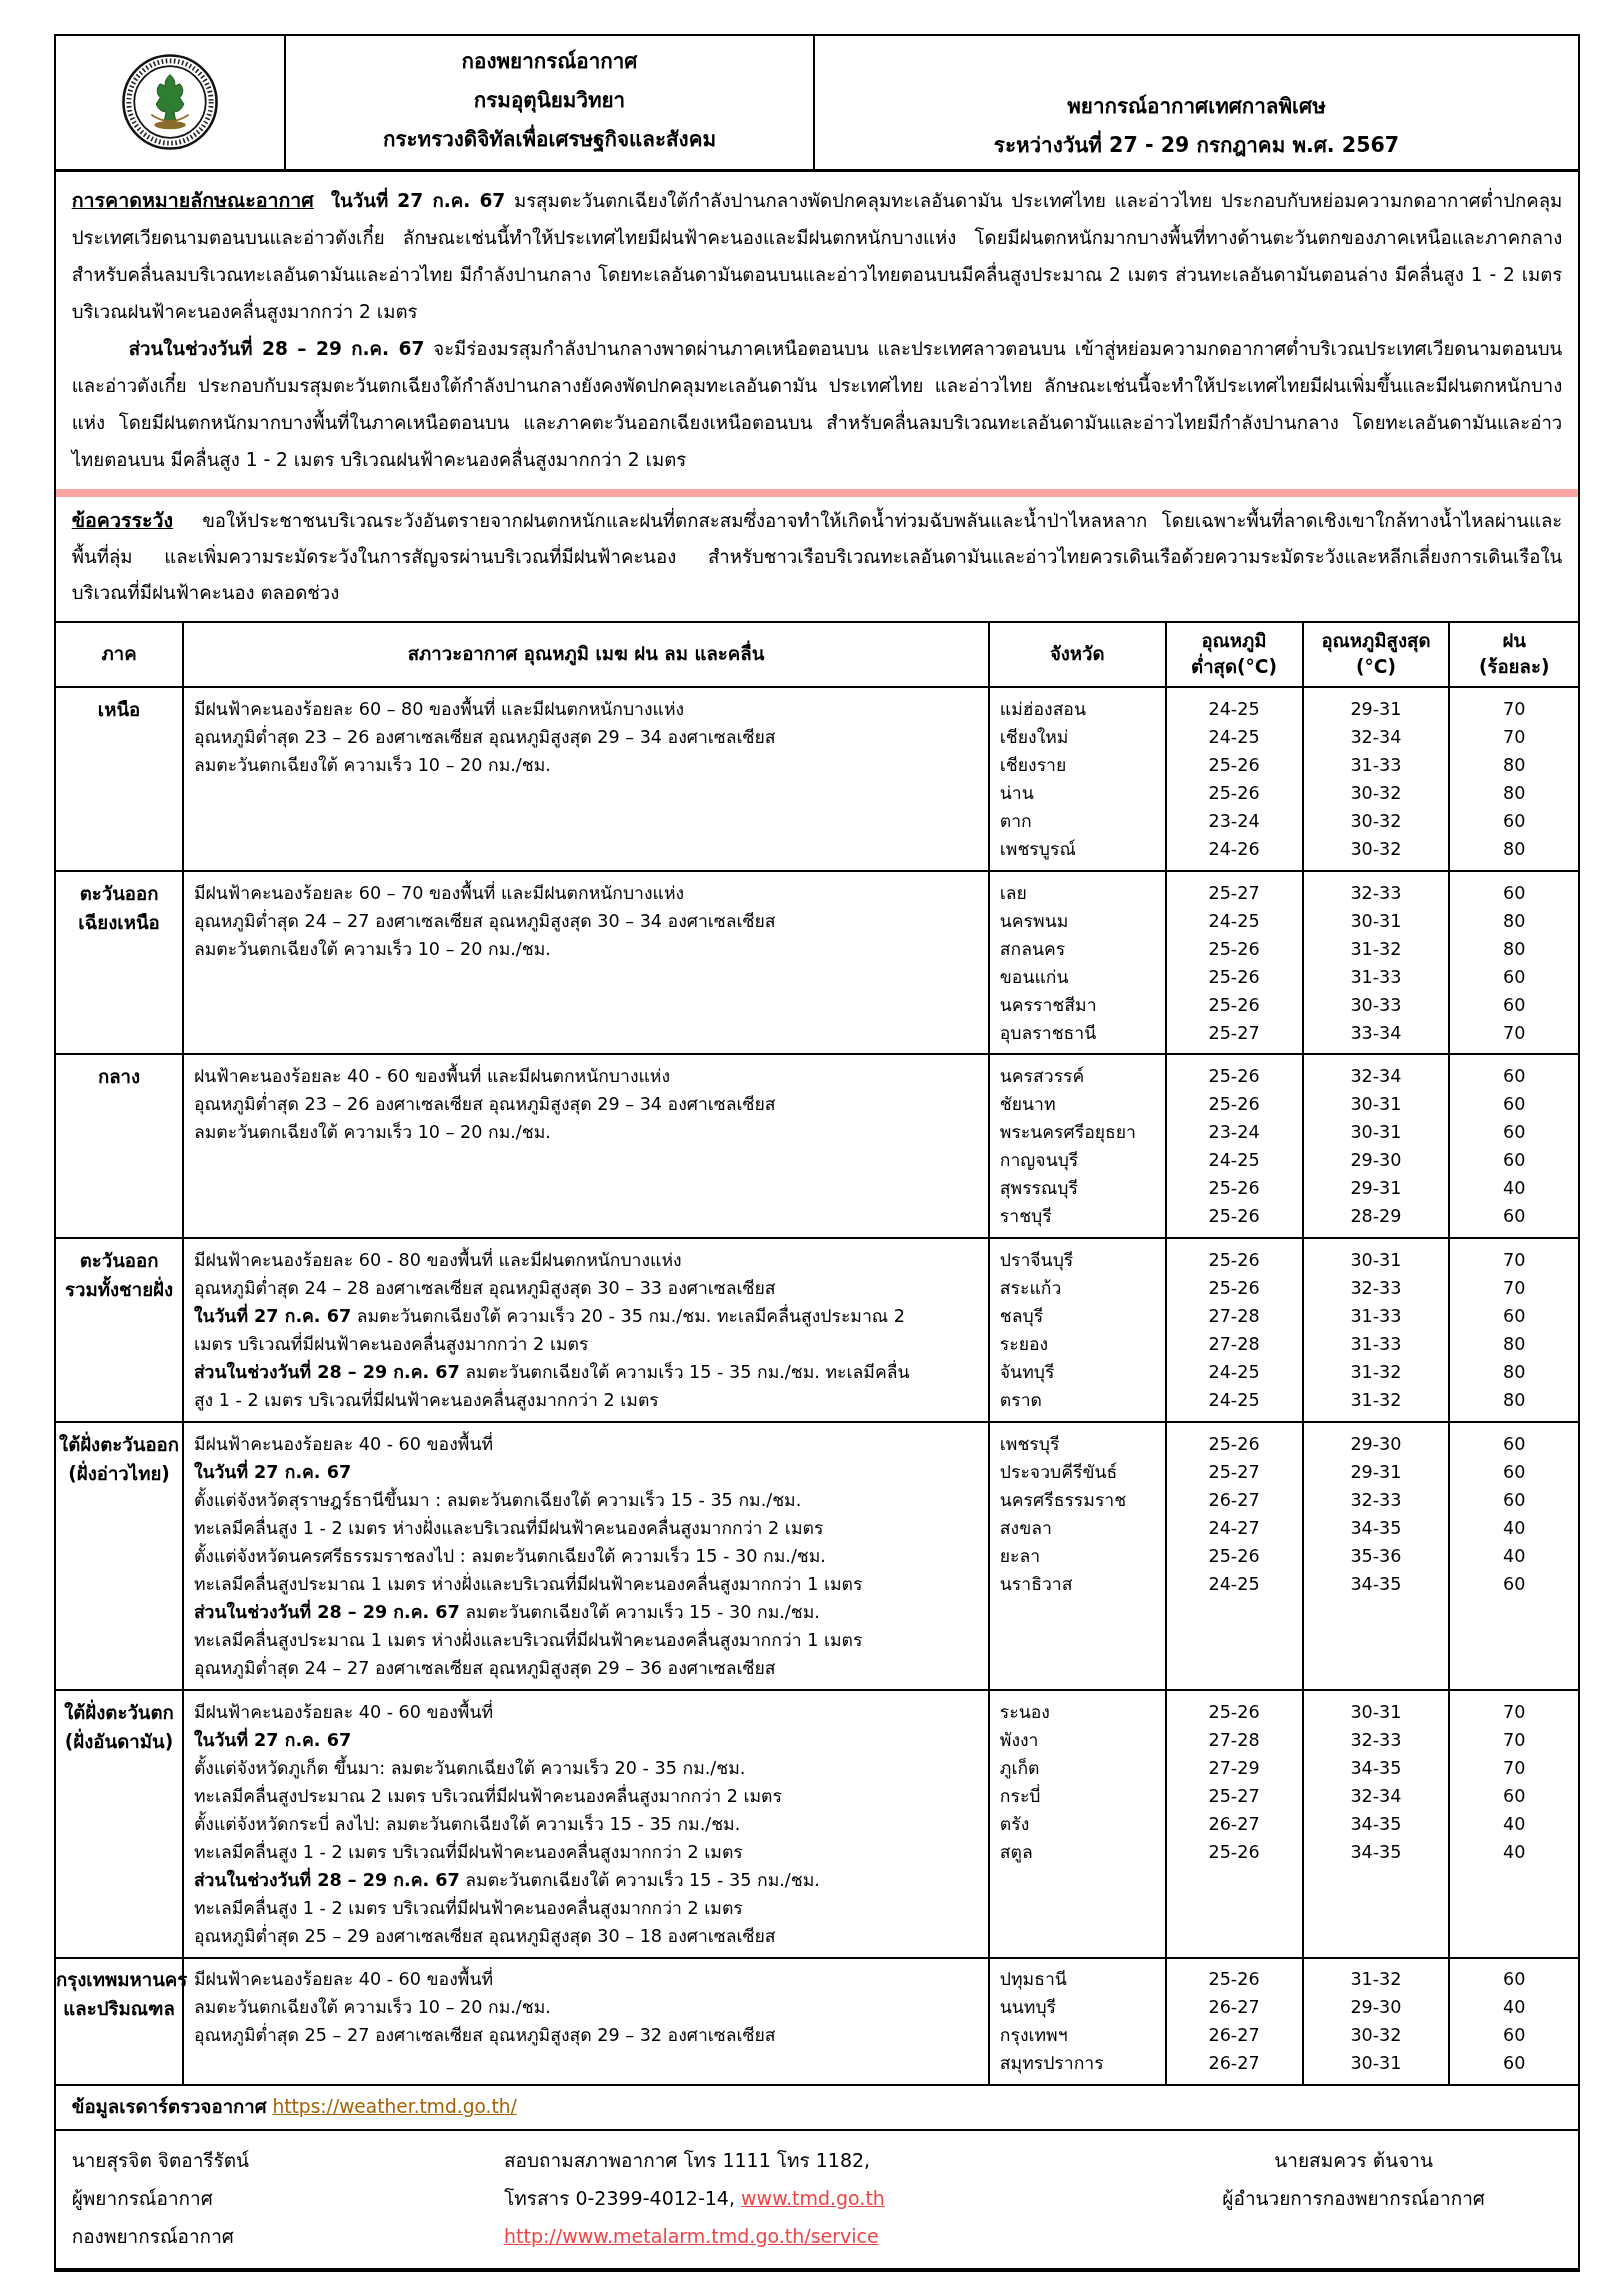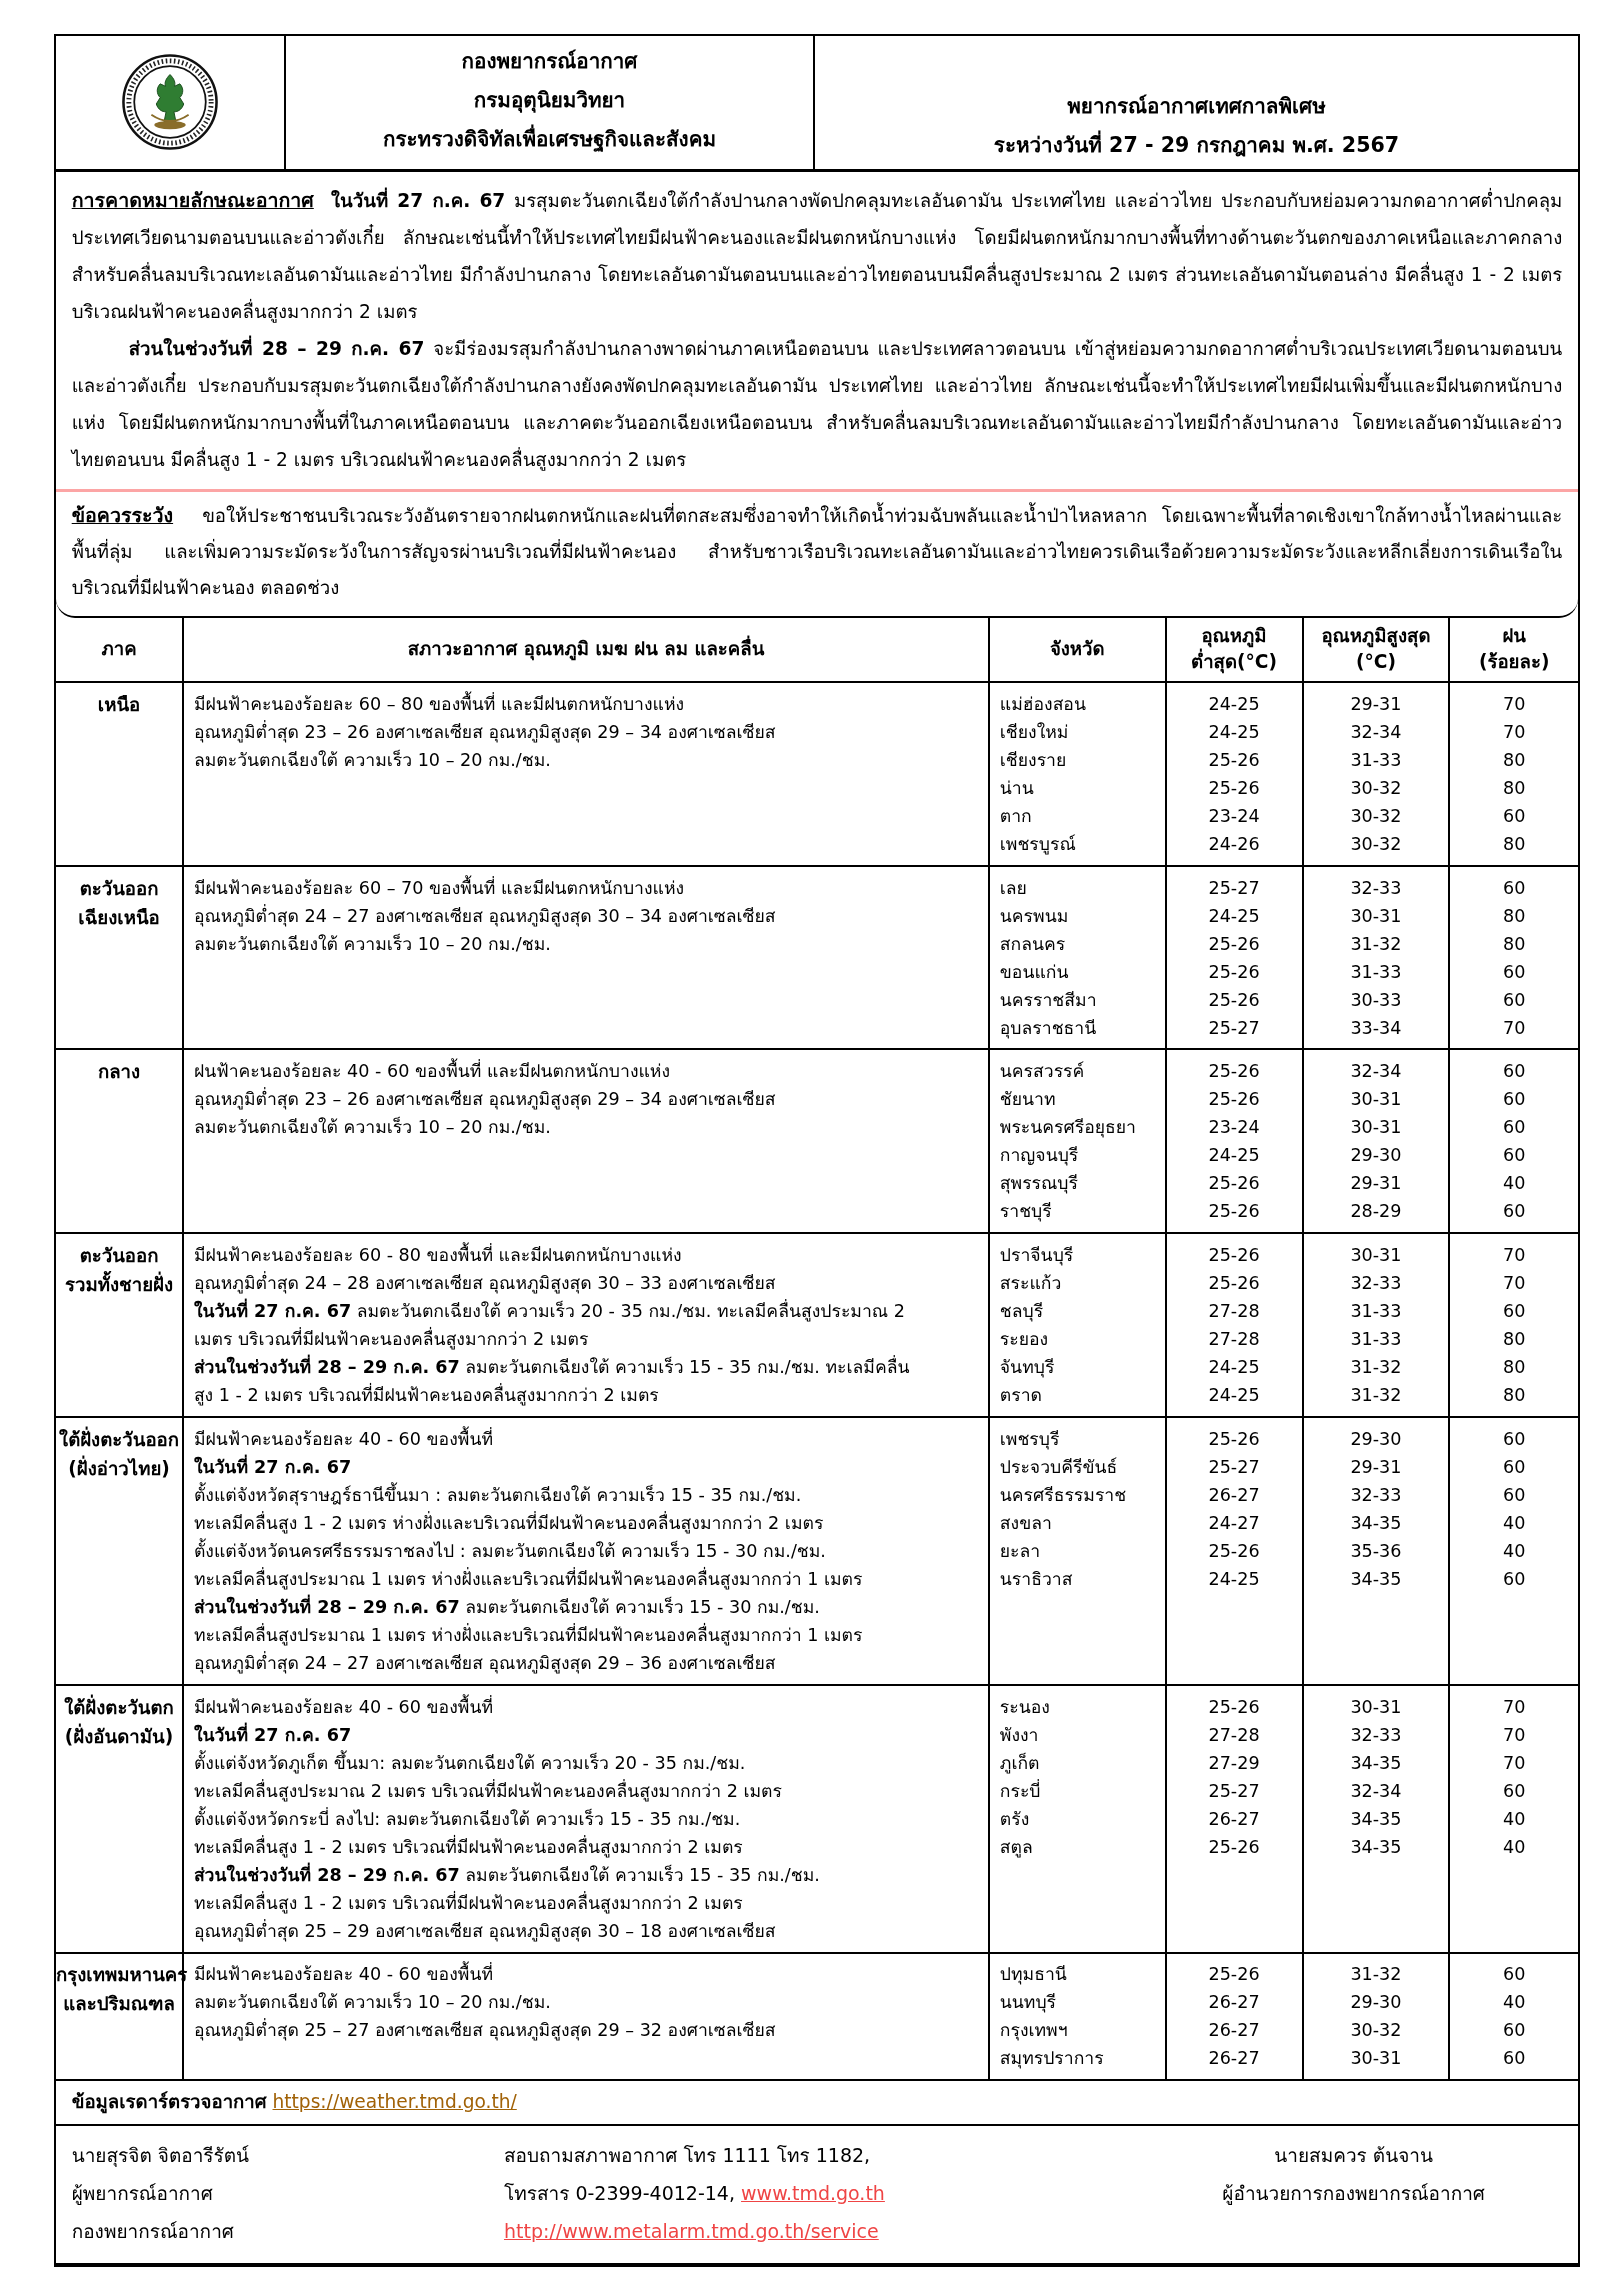--- a/index.html
+++ b/index.html
@@ -12,26 +12,26 @@
     border:2.9px solid #000; border-bottom-width:4.9px; box-sizing:border-box; background:#fff;
   }
   
   .hdr { display:flex; border-bottom:3.9px solid #000; }
   .hdr-logo { width:230px; border-right:2px solid #000; display:flex; align-items:center; justify-content:center; padding:9.8px 0; box-sizing:border-box; }
   .hdr-org { width:529px; border-right:2px solid #000; box-sizing:border-box; }
   .hdr-title { flex:1;margin-top:45px; }
   .hdr-org, .hdr-title { text-align:center; padding-top:5.9px; padding-bottom:3.9px; }
   .hline { font-weight:700; font-size:20.6px; line-height:39px; white-space:nowrap; }
   
-  .section-para { padding:9.8px 15.7px 11.8px; border-bottom:3px solid #fca5a5; font-size:18.6px; line-height:37px; text-align:justify; }
+  .section-para { padding:9.8px 15.7px 11.8px; border-bottom:8px solid #fca5a5; font-size:18.6px; line-height:37px; text-align:justify; }
   .section-para p { margin:0; }
   .p2 { text-indent:57px; }
   .h-ul { font-weight:700; text-decoration:underline; font-size:19.6px; }
   .bd { font-weight:700; }
-  .caution { padding:5.9px 15.7px 9.8px; border-bottom:2px solid #000; font-size:18.6px; line-height:36px; text-align:justify;border-radius:19px; }
+  .caution { padding:5.9px 15.7px 9.8px; border-bottom:2px solid #000; font-size:18.6px; line-height:36px; text-align:justify; }
   
   table.wx { width:100%; border-collapse:collapse; table-layout:fixed; border-bottom:2.9px solid #000; }
   table.wx th {
     border:2px solid #000; border-top:none; border-bottom:2.9px solid #000;
     font-size:18.6px; font-weight:700; text-align:center; vertical-align:middle;
     padding:4.9px 2px; line-height:26.5px;
   }
   table.wx th:first-child, table.wx td:first-child { border-left:none; }
   table.wx th:last-child,  table.wx td:last-child  { border-right:none; }
   table.wx td { border-left:2px solid #000; border-right:2px solid #000; vertical-align:top; padding:6.9px 0; }

